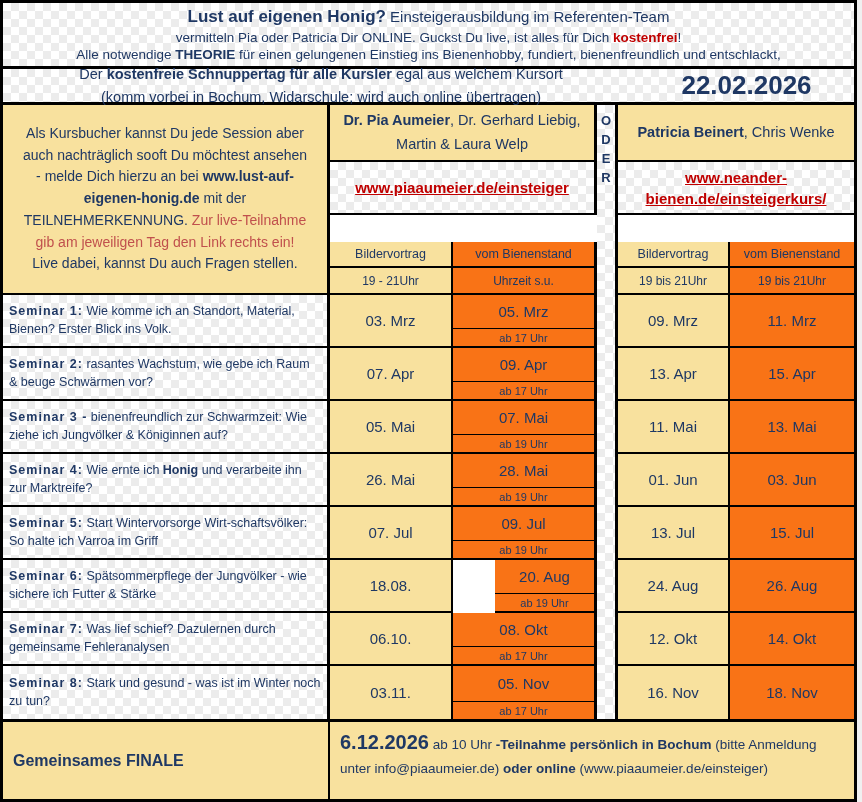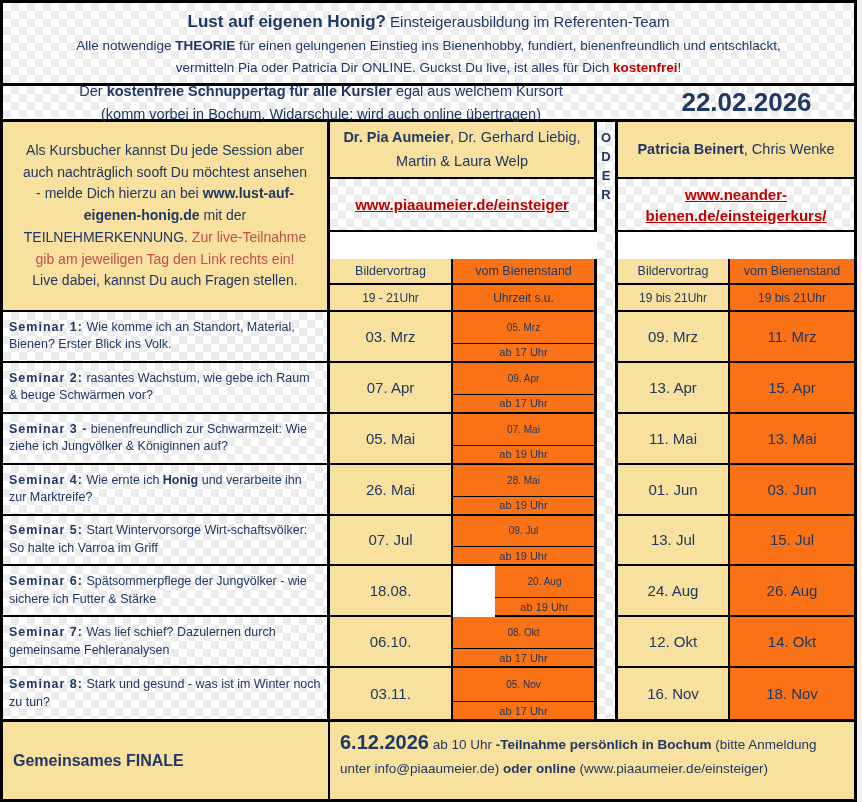--- a/index.html
+++ b/index.html
@@ -26,21 +26,21 @@
     background-position:0 0,8px 8px;
   }
   .yellow { background:#F8E19E; }
   .gray   { background:#f97316; }
   b, .bold { font-weight:bold; }
   .red  { color:#C00000; }
   .brick{ color:#C0504D; }
 
   
   .sec-title {
-    height:83px; border-bottom:3px solid #000;
+    height:66px; border-bottom:3px solid #000;
     display:flex; flex-direction:column; justify-content:space-evenly;
     text-align:center; padding:2px 24px;
   }
   .title-line { font-size:15px; }
   .title-line .main { font-size:17px; font-weight:bold; }
   .theory-line { font-size:13.5px; }
 
   .sec-schnupper {
     height:36px; border-bottom:3px solid #000;
     display:flex; align-items:center;
@@ -80,21 +80,21 @@
     font-weight:bold; font-size:13px; letter-spacing:4px;
   }
 
   .sem-desc {
     justify-content:flex-start; text-align:left;
     padding:3px 6px; font-size:12.5px; line-height:1.4;
   }
   .sem-label { font-weight:bold; letter-spacing:1px; }
   .date-cell { font-size:15px; }
   .do-cell { flex-direction:column; align-items:stretch; padding:0; }
-  .do-date { flex:1; display:flex; align-items:center; justify-content:center; font-size:10px; border-bottom:1px solid #000; }
+  .do-date { flex:1; display:flex; align-items:center; justify-content:center; font-size:15px; border-bottom:1px solid #000; }
   .do-time { height:17px; display:flex; align-items:center; justify-content:center; font-size:11px; }
 
   
   .sec-finale {
     height:80px; border-top:3px solid #000;
     display:flex;
   }
   .finale-left {
     width:327px; border-right:2px solid #000;
     display:flex; align-items:center; padding-left:10px;
@@ -105,22 +105,22 @@
   }
   .finale-date { font-size:20px; font-weight:bold; }
 </style>
 </head>
 <body>
 
 <div class="sheet">
 
   <div class="sec-title checker">
     <div class="title-line"><span class="main">Lust auf eigenen Honig?</span><span> Einsteigerausbildung im Referenten-Team</span></div>
+    <div class="theory-line"><span>vermitteln Pia oder Patricia Dir ONLINE. Guckst Du live, ist alles für Dich </span><b class="red">kostenfrei</b><span>!</span></div>
     <div class="theory-line"><span>Alle notwendige </span><b>THEORIE</b><span> für einen gelungenen Einstieg ins Bienenhobby, fundiert, bienenfreundlich und entschlackt,</span></div>
-    <div class="theory-line"><span>vermitteln Pia oder Patricia Dir ONLINE. Guckst Du live, ist alles für Dich </span><b class="red">kostenfrei</b><span>!</span></div>
   </div>
 
   <div class="sec-schnupper checker">
     <div class="schnupper-text">
       <div><span>Der </span><b>kostenfreie Schnuppertag für alle Kursler</b><span> egal aus welchem Kursort</span></div>
       <div>(komm vorbei in Bochum, Widarschule; wird auch online übertragen)</div>
     </div>
     <div class="schnupper-date">22.02.2026</div>
   </div>
 

